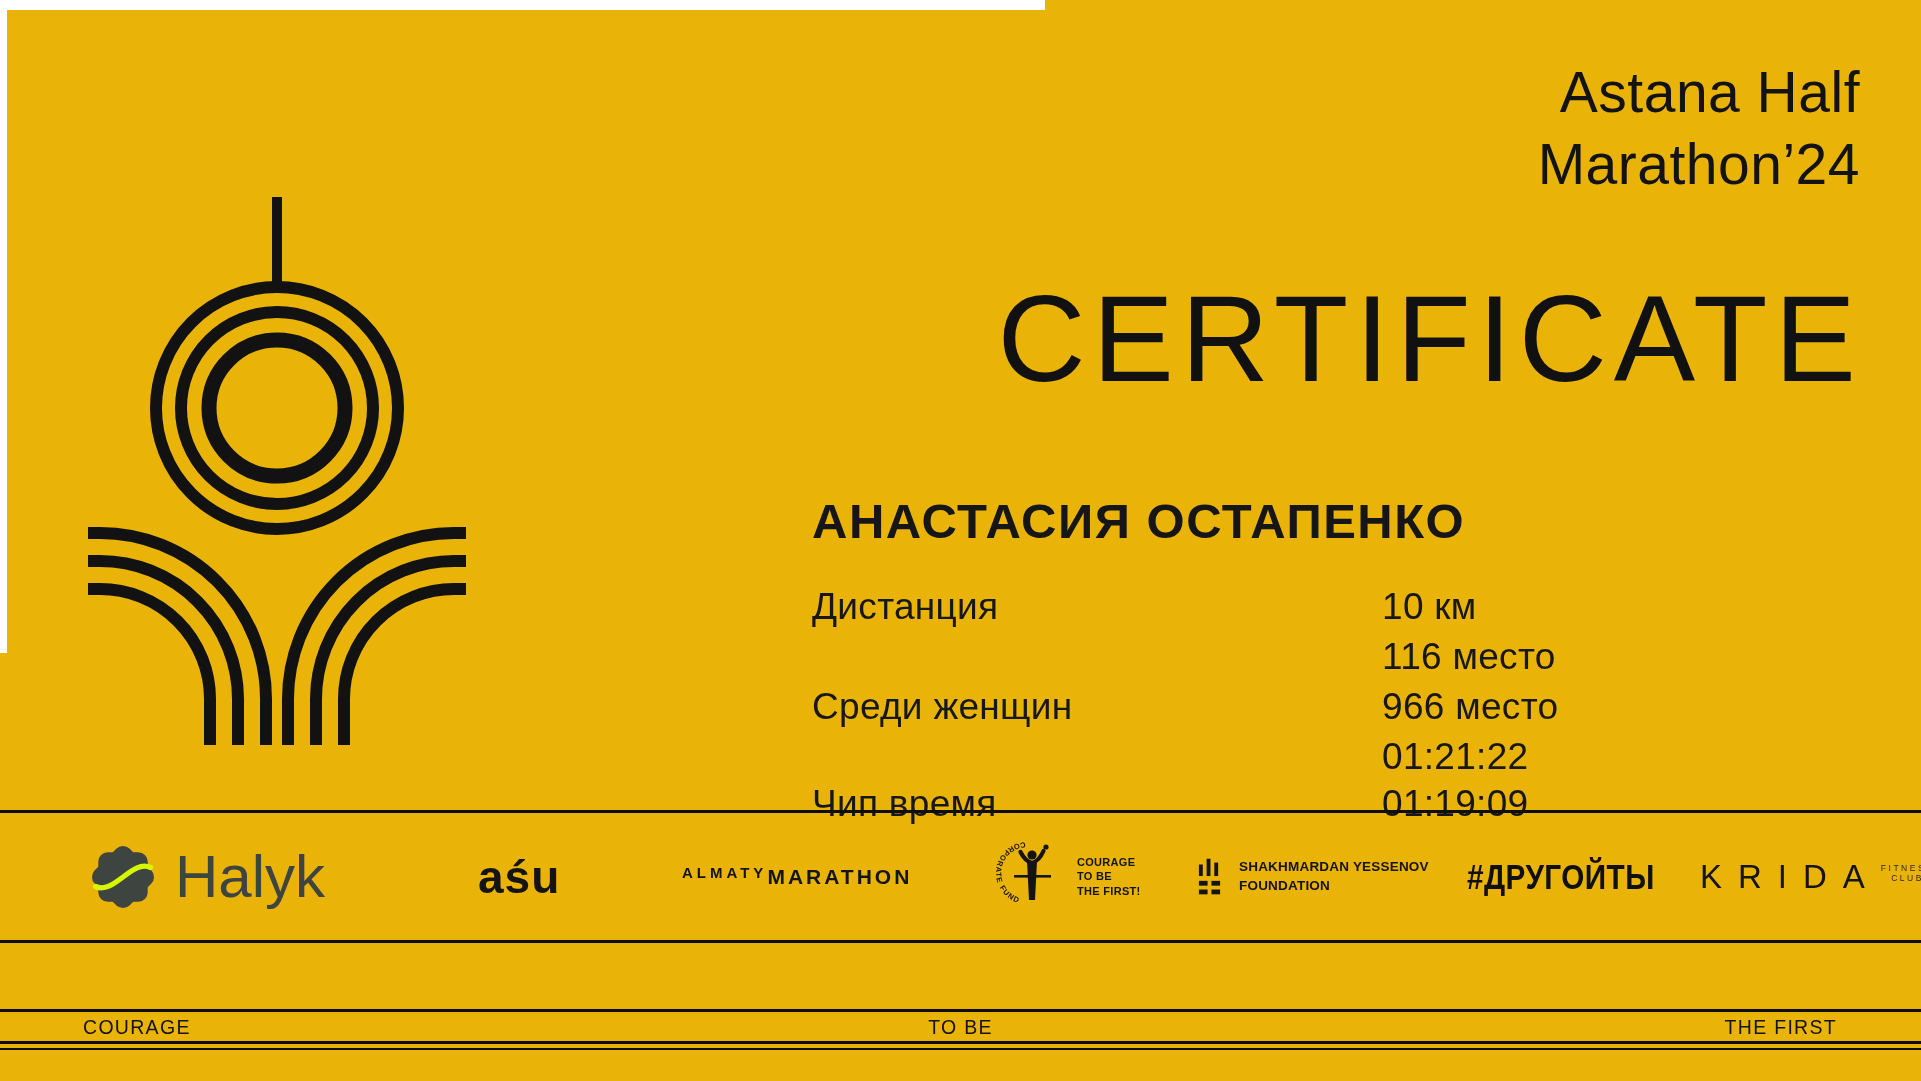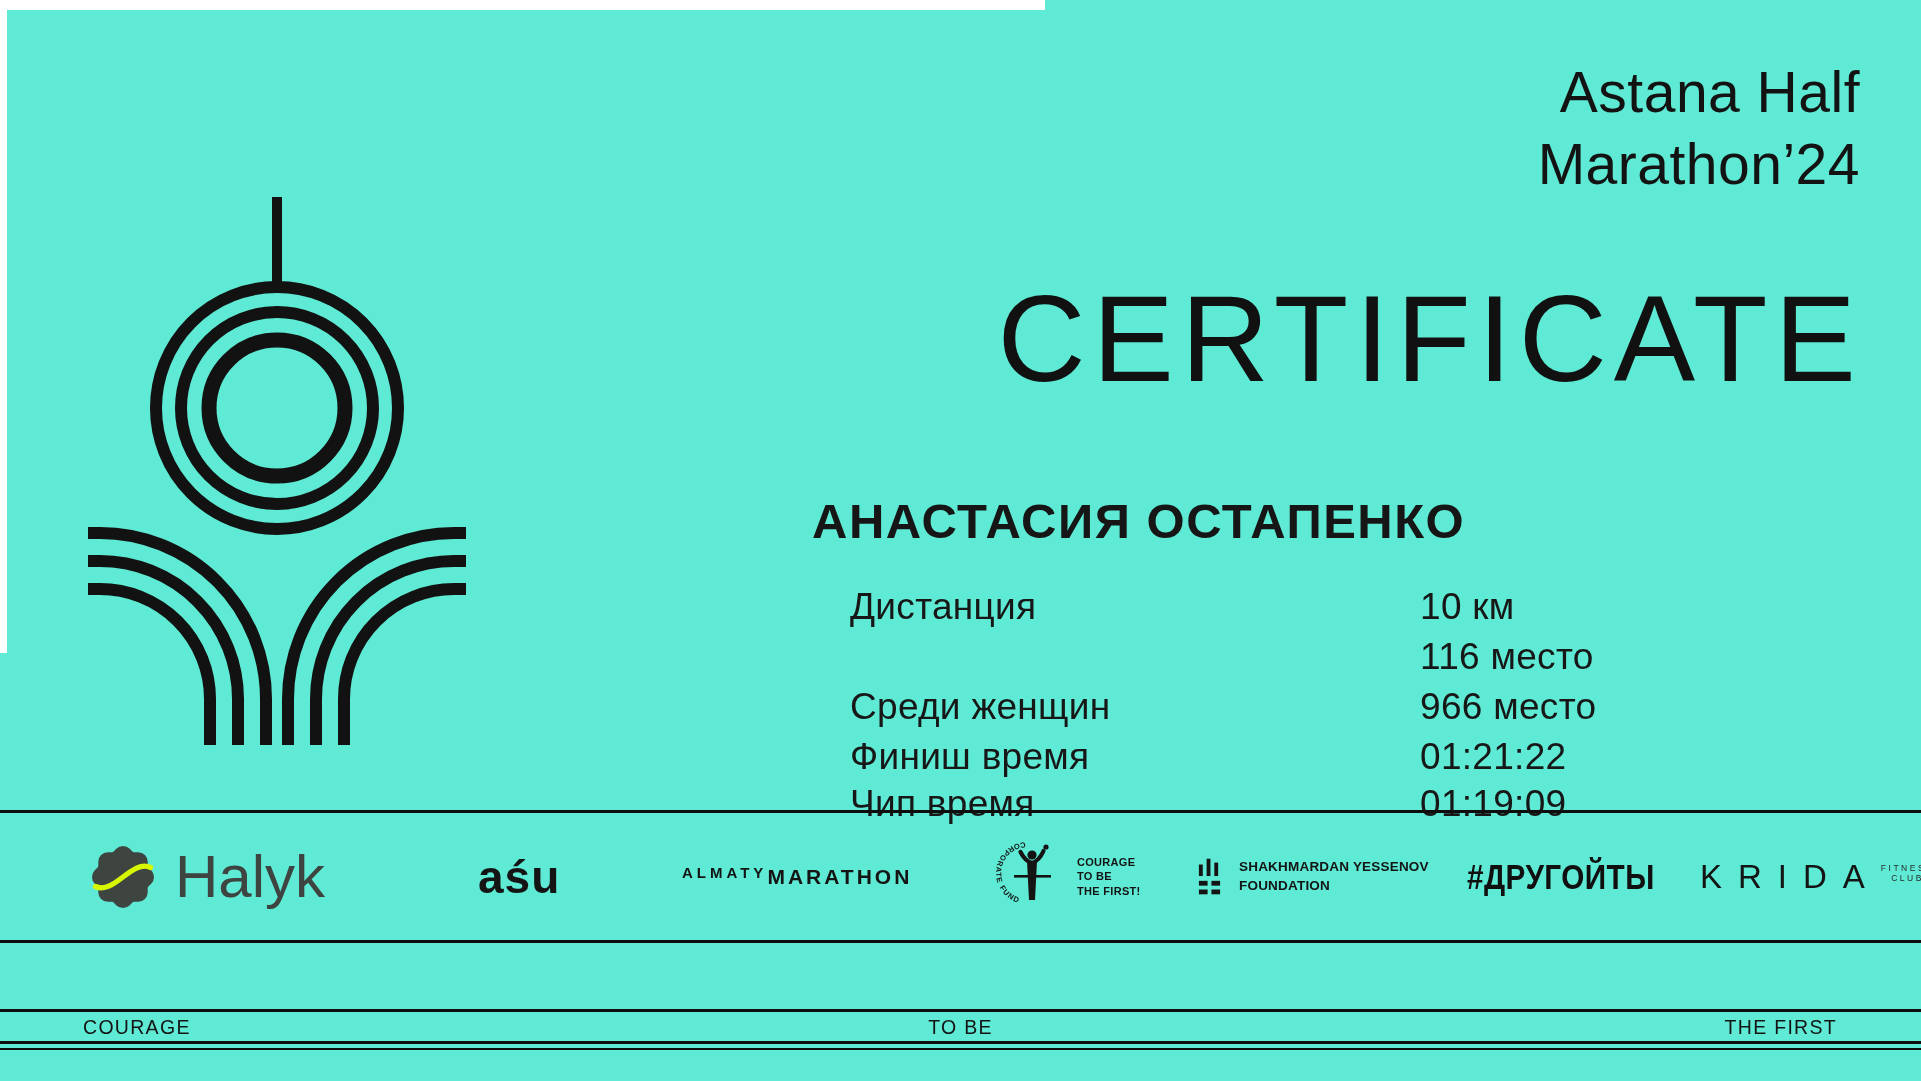--- a/index.html
+++ b/index.html
@@ -1,17 +1,17 @@
 <!DOCTYPE html>
 <html><head>
 <meta charset="utf-8">
 <style>
   html,body{margin:0;padding:0;background:#ffffff;}
   .canvas{
-    position:relative;width:1921px;height:1081px;background:#5eead4;
+    position:relative;width:1921px;height:1081px;background:#eab308;
     overflow:hidden;font-family:"Liberation Sans",sans-serif;color:#141414;
   }
   
   .edge-top{position:absolute;left:0;top:0;width:1045px;height:10px;background:#ffffff;}
   .edge-left{position:absolute;left:0;top:0;width:7px;height:653px;background:#ffffff;}
 
   
   .event-title{
     position:absolute;top:56px;right:61px;text-align:right;
     font-size:57px;line-height:1.27;font-weight:500;letter-spacing:.5px;color:#131313;
@@ -19,21 +19,21 @@
   .cert-heading{
     position:absolute;top:278px;right:58px;
     font-size:122px;font-weight:500;letter-spacing:7px;line-height:1;color:#111111;white-space:nowrap;
   }
 
   
   .recipient-name{
     position:absolute;left:812px;top:493px;
     font-size:49px;font-weight:700;letter-spacing:1.5px;color:#161616;white-space:nowrap;
   }
-  .res-row{position:absolute;font-size:37px;font-weight:400;letter-spacing:.3px;color:#171717;white-space:nowrap;margin-left:38px;}
+  .res-row{position:absolute;font-size:37px;font-weight:400;letter-spacing:.3px;color:#171717;white-space:nowrap;}
   .res-label{left:812px;}
   .res-value{left:1382px;}
   .rt0{top:586px}.rt1{top:636px}.rt2{top:686px}.rt3{top:736px}.rt4{top:783px}
 
   
   .monument{position:absolute;left:88px;top:197px;width:378px;height:548px;}
 
   
   .sponsor-band{
     position:absolute;left:0;top:810px;width:1921px;height:133px;box-sizing:border-box;
@@ -99,21 +99,20 @@
     <path d="M 378 392 H 366 A 110 110 0 0 0 256 502 V 548" stroke="#121212" stroke-width="12"></path>
   </svg>
 
   <div class="recipient-name">АНАСТАСИЯ ОСТАПЕНКО</div>
 
   <div class="res-row res-label rt0">Дистанция</div>
   <div class="res-row res-value rt0">10 км</div>
   <div class="res-row res-value rt1">116 место</div>
   <div class="res-row res-label rt2">Среди женщин</div>
   <div class="res-row res-value rt2">966 место</div>
-  <div class="res-row res-label rt3">Финиш время</div>
   <div class="res-row res-value rt3">01:21:22</div>
   <div class="res-row res-label rt4">Чип время</div>
   <div class="res-row res-value rt4">01:19:09</div>
 
   <div class="sponsor-band">
 
     <div class="sp halyk">
       <svg width="76" height="76" viewBox="-40 -40 80 80">
         <rect x="-26" y="-26" width="52" height="52" rx="10" fill="#3e4440"></rect>
         <rect x="-26" y="-26" width="52" height="52" rx="10" fill="#3e4440" transform="rotate(45)"></rect>

